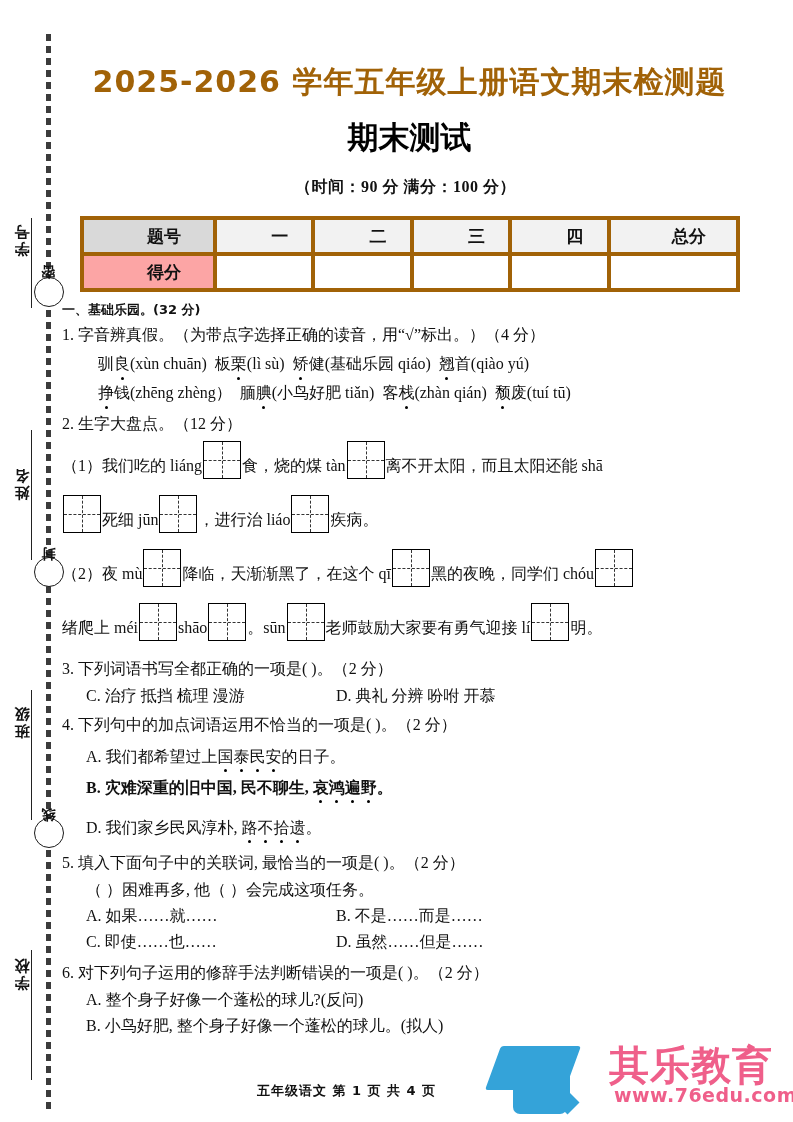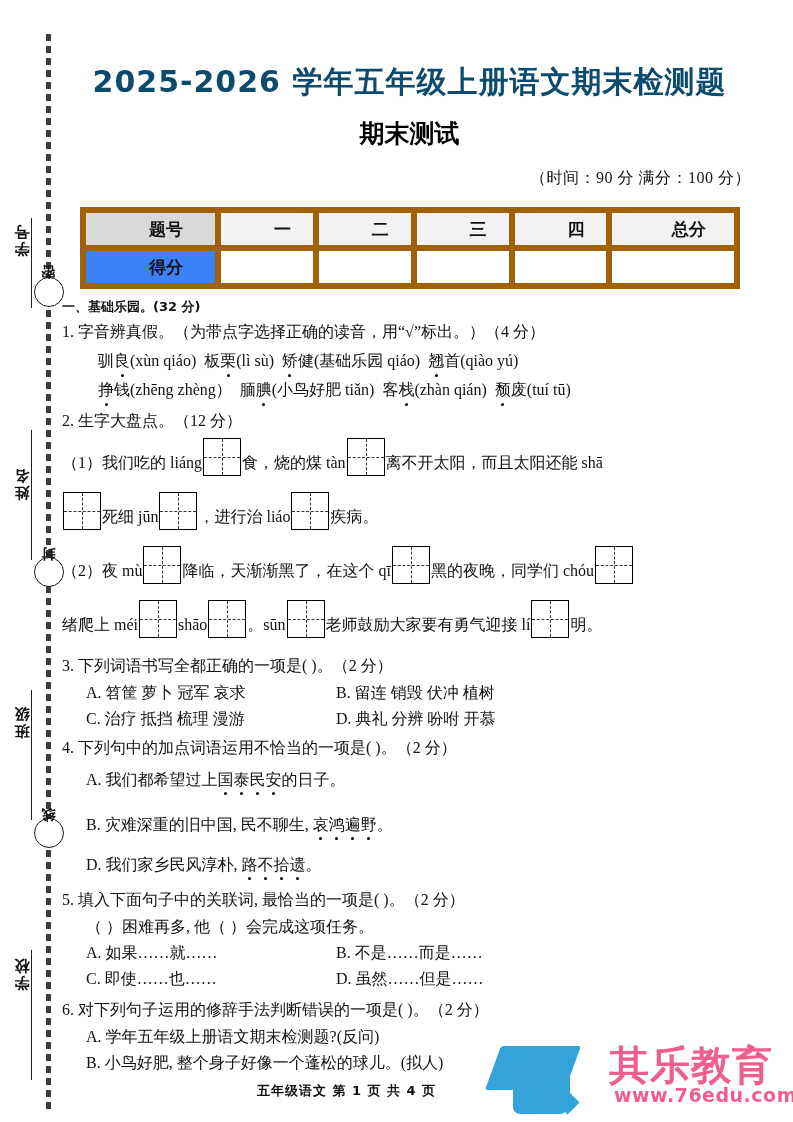--- a/index.html
+++ b/index.html
@@ -73,62 +73,63 @@
     width: 733px; height: 1122px;
   }
 
   .title-main {
     margin: 62px 0 0 0;
     text-align: center;
     font-size: 30px;
     font-weight: bold;
     letter-spacing: 1px;
     font-family: "DejaVu Sans", sans-serif;
-    color: #0c4a6e;
+    color: #a16207;
     padding-right: 34px;
   }
   .title-sub {
     margin: 14px 0 0 0;
     text-align: center;
-    font-size: 25px;
+    font-size: 31px;
     font-weight: bold;
     font-family: "DejaVu Sans", sans-serif;
     color: #000;
     padding-right: 34px;
   }
   .title-info {
     margin: 18px 0 0 0;
-    text-align: right;
+    text-align: center;
     font-size: 16px;
     padding-right: 42px;
     letter-spacing: .5px;
+    font-weight: bold;
   }
 
   
   .score-table-wrap {
     margin: 18px 0 0 20px;
     width: 660px;
   }
   table.score-table {
     border-collapse: collapse;
     width: 660px;
     border: 2.5px solid #000;
   }
   table.score-table td {
-    border: 6px solid #a16207;
+    border: 4px solid #a16207;
     height: 30px;
     text-align: center;
     font-size: 17px;
     font-weight: bold;
     font-family: "DejaVu Sans", sans-serif;
     padding-left: 32px;
   }
   table.score-table td.hdr-col {
     width: 96px;
-    background: #3b82f6;
+    background: #fca5a5;
   }
   table.score-table tr.row-head td {
     background: #f2f2f2;
   }
   table.score-table tr.row-head td.hdr-col {
     background: #d9d9d9;
   }
 
   
   .section-title {
@@ -317,21 +318,21 @@
         <td></td>
       </tr>
     </tbody>
       </table>
   </div>
 
   <div class="section-title">一、基础乐园。(32 分)</div>
 
   <div class="q">1. 字音辨真假。（为带点字选择正确的读音，用“√”标出。）（4 分）</div>
   <div class="q q-ind2">
-    <span>驯<span class="dot">良</span><span class="py">(xùn    qiáo)</span></span>
+    <span>驯<span class="dot">良</span><span class="py">(xùn    chuān)</span></span>
     <span>&nbsp;板<span class="dot">栗</span><span class="py">(lì      sù)</span></span>
     <span>&nbsp;<span class="dot">矫</span>健<span class="py">(基础乐园    qiáo)</span></span>
     <span>&nbsp;<span class="dot">翘</span>首<span class="py">(qiào yú)</span></span>
   </div>
   <div class="q q-ind2">
     <span><span class="dot">挣</span>钱<span class="py">(zhēng zhèng）</span></span>
     <span>&nbsp;腼<span class="dot">腆</span><span class="py">(小鸟好肥 tiǎn)</span></span>
     <span>&nbsp;客<span class="dot">栈</span><span class="py">(zhàn   qián)</span></span>
     <span>&nbsp;<span class="dot">颓</span>废<span class="py">(tuí     tū)</span></span>
   </div>
@@ -346,51 +347,48 @@
   </div>
   <div class="tzg-line q-ind">
     <span>（2）夜 mù</span><span class="tzg"></span><span>降临，天渐渐黑了，在这个 qī</span><span class="tzg"></span><span>黑的夜晚，同学们 chóu</span><span class="tzg"></span>
   </div>
   <div class="tzg-line">
     <span>绪爬上 méi</span><span class="tzg"></span><span>shāo</span><span class="tzg"></span><span>。sūn</span><span class="tzg"></span><span>老师鼓励大家要有勇气迎接 lí</span><span class="tzg"></span><span>明。</span>
   </div>
 
   <div class="q">3. 下列词语书写全都正确的一项是(    )。（2 分）</div>
   <div class="opt-row">
-    <span class="opt-a">A. 笤筐  萝卜  冠军  哀求</span><span>B. 留连  销毁  伏冲  植树</span>
-  </div>
-  <div class="opt-row">
     <span class="opt-a">C. 治疗  抵挡  梳理  漫游</span><span>D. 典礼  分辨  吩咐  开慕</span>
   </div>
 
   <div class="q" style="margin-top:4px;">4. 下列句中的加点词语运用不恰当的一项是(    )。（2 分）</div>
   <div class="opt-row" style="margin-top:6px;">
     <span>A.</span>
     <span>我们都希望过上</span><span><span class="dot">国</span><span class="dot">泰</span><span class="dot">民</span><span class="dot">安</span></span><span>的日子。</span>
   </div>
-  <div class="opt-row" style="margin-top:20px;">
+  <div class="opt-row" style="margin-top:6px;font-weight:bold;">
     <span>B.</span>
     <span>灾难深重的旧中国, 民不聊生, </span><span><span class="dot">哀</span><span class="dot">鸿</span><span class="dot">遍</span><span class="dot">野</span></span><span>。</span>
   </div>
   <div class="opt-row" style="margin-top:15px;">
     <span>D.</span>
     <span>我们家乡民风淳朴, </span><span><span class="dot">路</span><span class="dot">不</span><span class="dot">拾</span><span class="dot">遗</span></span><span>。</span>
   </div>
 
   <div class="q" style="margin-top:10px;">5. 填入下面句子中的关联词, 最恰当的一项是(    )。（2 分）</div>
   <div class="opt-row">（    ）困难再多, 他（    ）会完成这项任务。</div>
   <div class="opt-row">
     <span class="opt-a">A. 如果……就……</span><span>B. 不是……而是……</span>
   </div>
   <div class="opt-row">
     <span class="opt-a">C. 即使……也……</span><span>D. 虽然……但是……</span>
   </div>
 
   <div class="q" style="margin-top:6px;">6. 对下列句子运用的修辞手法判断错误的一项是(    )。（2 分）</div>
-  <div class="opt-row">A. 学年五年级上册语文期末检测题?(反问)</div>
+  <div class="opt-row">A. 整个身子好像一个蓬松的球儿?(反问)</div>
   <div class="opt-row">B. 小鸟好肥, 整个身子好像一个蓬松的球儿。(拟人)</div>
 
   <div class="footer">五年级语文   第 1 页 共 4 页</div>
 
   <div class="logo">
     <div class="cap">
       <div class="cap-top"></div>
       <div class="cap-base"></div>
       <div class="cap-tassel"></div>
       <div class="cap-tassel-end"></div>

